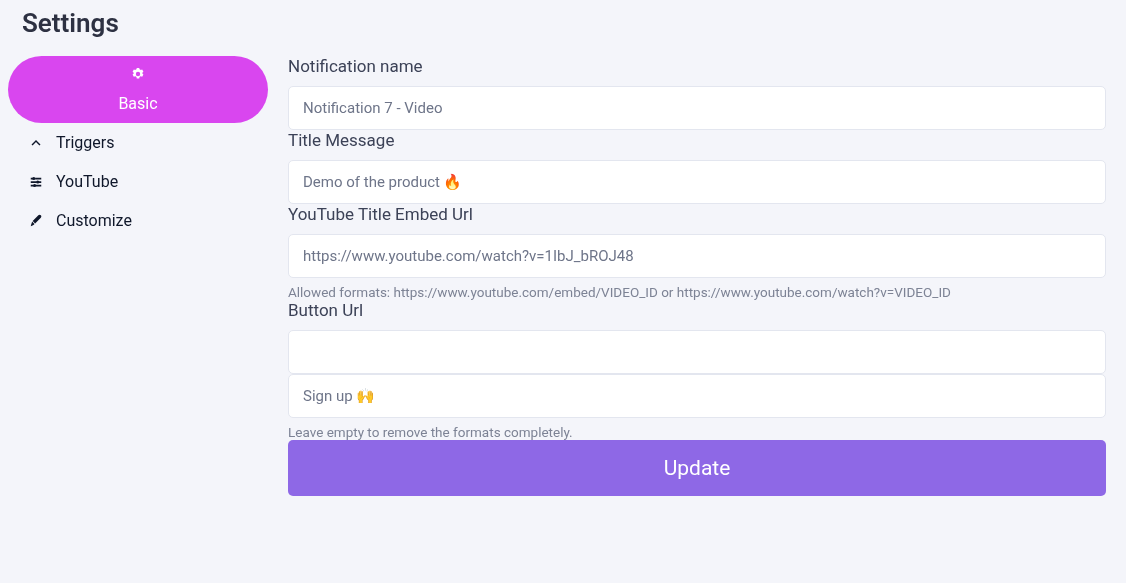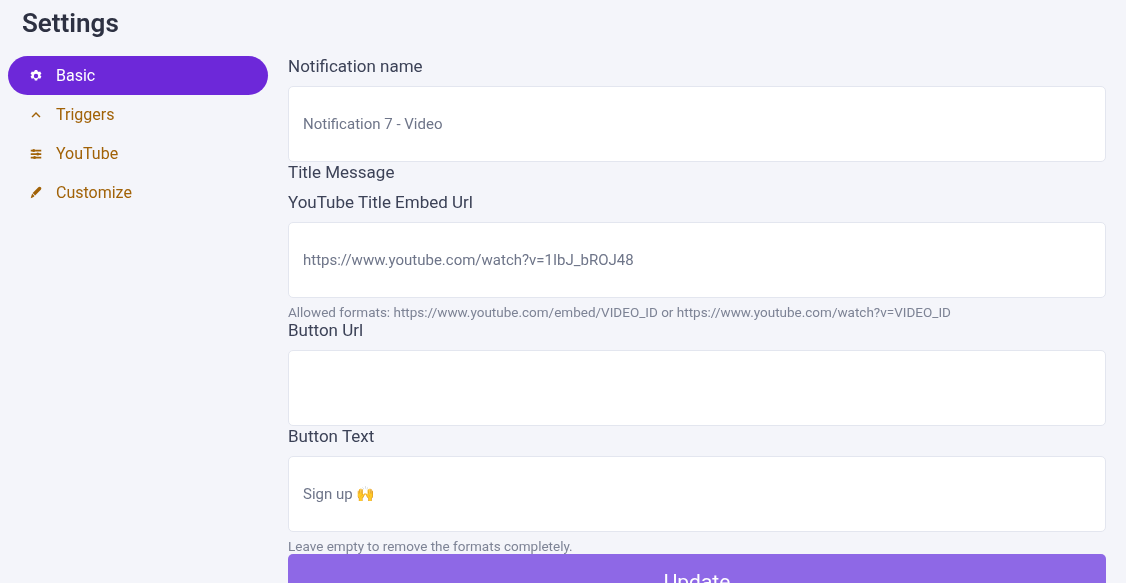--- a/index.html
+++ b/index.html
@@ -26,27 +26,28 @@
     .sidebar {
       width: 260px;
       flex-shrink: 0;
     }
     .sidebar-item {
       display: flex;
       align-items: center;
       gap: 12px;
       padding: 10px 20px;
       cursor: pointer;
-      color: #a16207;
+      color: #0f172a;
       font-size: 16px;
       border-radius: 999px;
     }
     .sidebar-item.active {
-      background: #6d28d9;
+      background: #d946ef;
       color: #fff;
+      flex-direction: column;
     }
     .sidebar-icon {
       width: 16px;
       height: 16px;
       display: inline-flex;
       align-items: center;
       justify-content: center;
     }
     .main {
       flex: 1;
@@ -58,21 +59,21 @@
       display: block;
       font-size: 17px;
       color: #3c4257;
       margin-bottom: 10px;
     }
     .form-input {
       width: 100%;
       border: 1px solid #e3e6ef;
       background: #fff;
       border-radius: 5px;
-      padding: 28px 14px;
+      padding: 12px 14px;
       font-size: 15px;
       color: #6e7589;
       font-family: inherit;
     }
     .help-text {
       font-size: 13.5px;
       color: #7d8395;
       margin-top: 6px;
     }
     .update-btn {
@@ -133,34 +134,34 @@
   </nav>
 
   <main class="main">
     <div class="form-group">
       <label class="form-label">Notification name</label>
       <input class="form-input" type="text" value="Notification 7 - Video" style="">
     </div>
 
     <div class="form-group">
       <label class="form-label">Title Message</label>
+      <input class="form-input" type="text" value="Demo of the product 🔥" style="">
     </div>
 
     <div class="form-group">
       <label class="form-label">YouTube Title Embed Url</label>
       <input class="form-input" type="text" value="https://www.youtube.com/watch?v=1IbJ_bROJ48" style="">
       <div class="help-text">Allowed formats: https://www.youtube.com/embed/VIDEO_ID or https://www.youtube.com/watch?v=VIDEO_ID</div>
     </div>
 
     <div class="form-group">
       <label class="form-label">Button Url</label>
       <input class="form-input" type="text" value="" style="">
     </div>
 
     <div class="form-group">
-      <label class="form-label">Button Text</label>
       <input class="form-input" type="text" value="Sign up 🙌" style="">
       <div class="help-text">Leave empty to remove the formats completely.</div>
     </div>
 
     <button class="update-btn">Update</button>
   </main>
 </div>
 
 </body></html>

